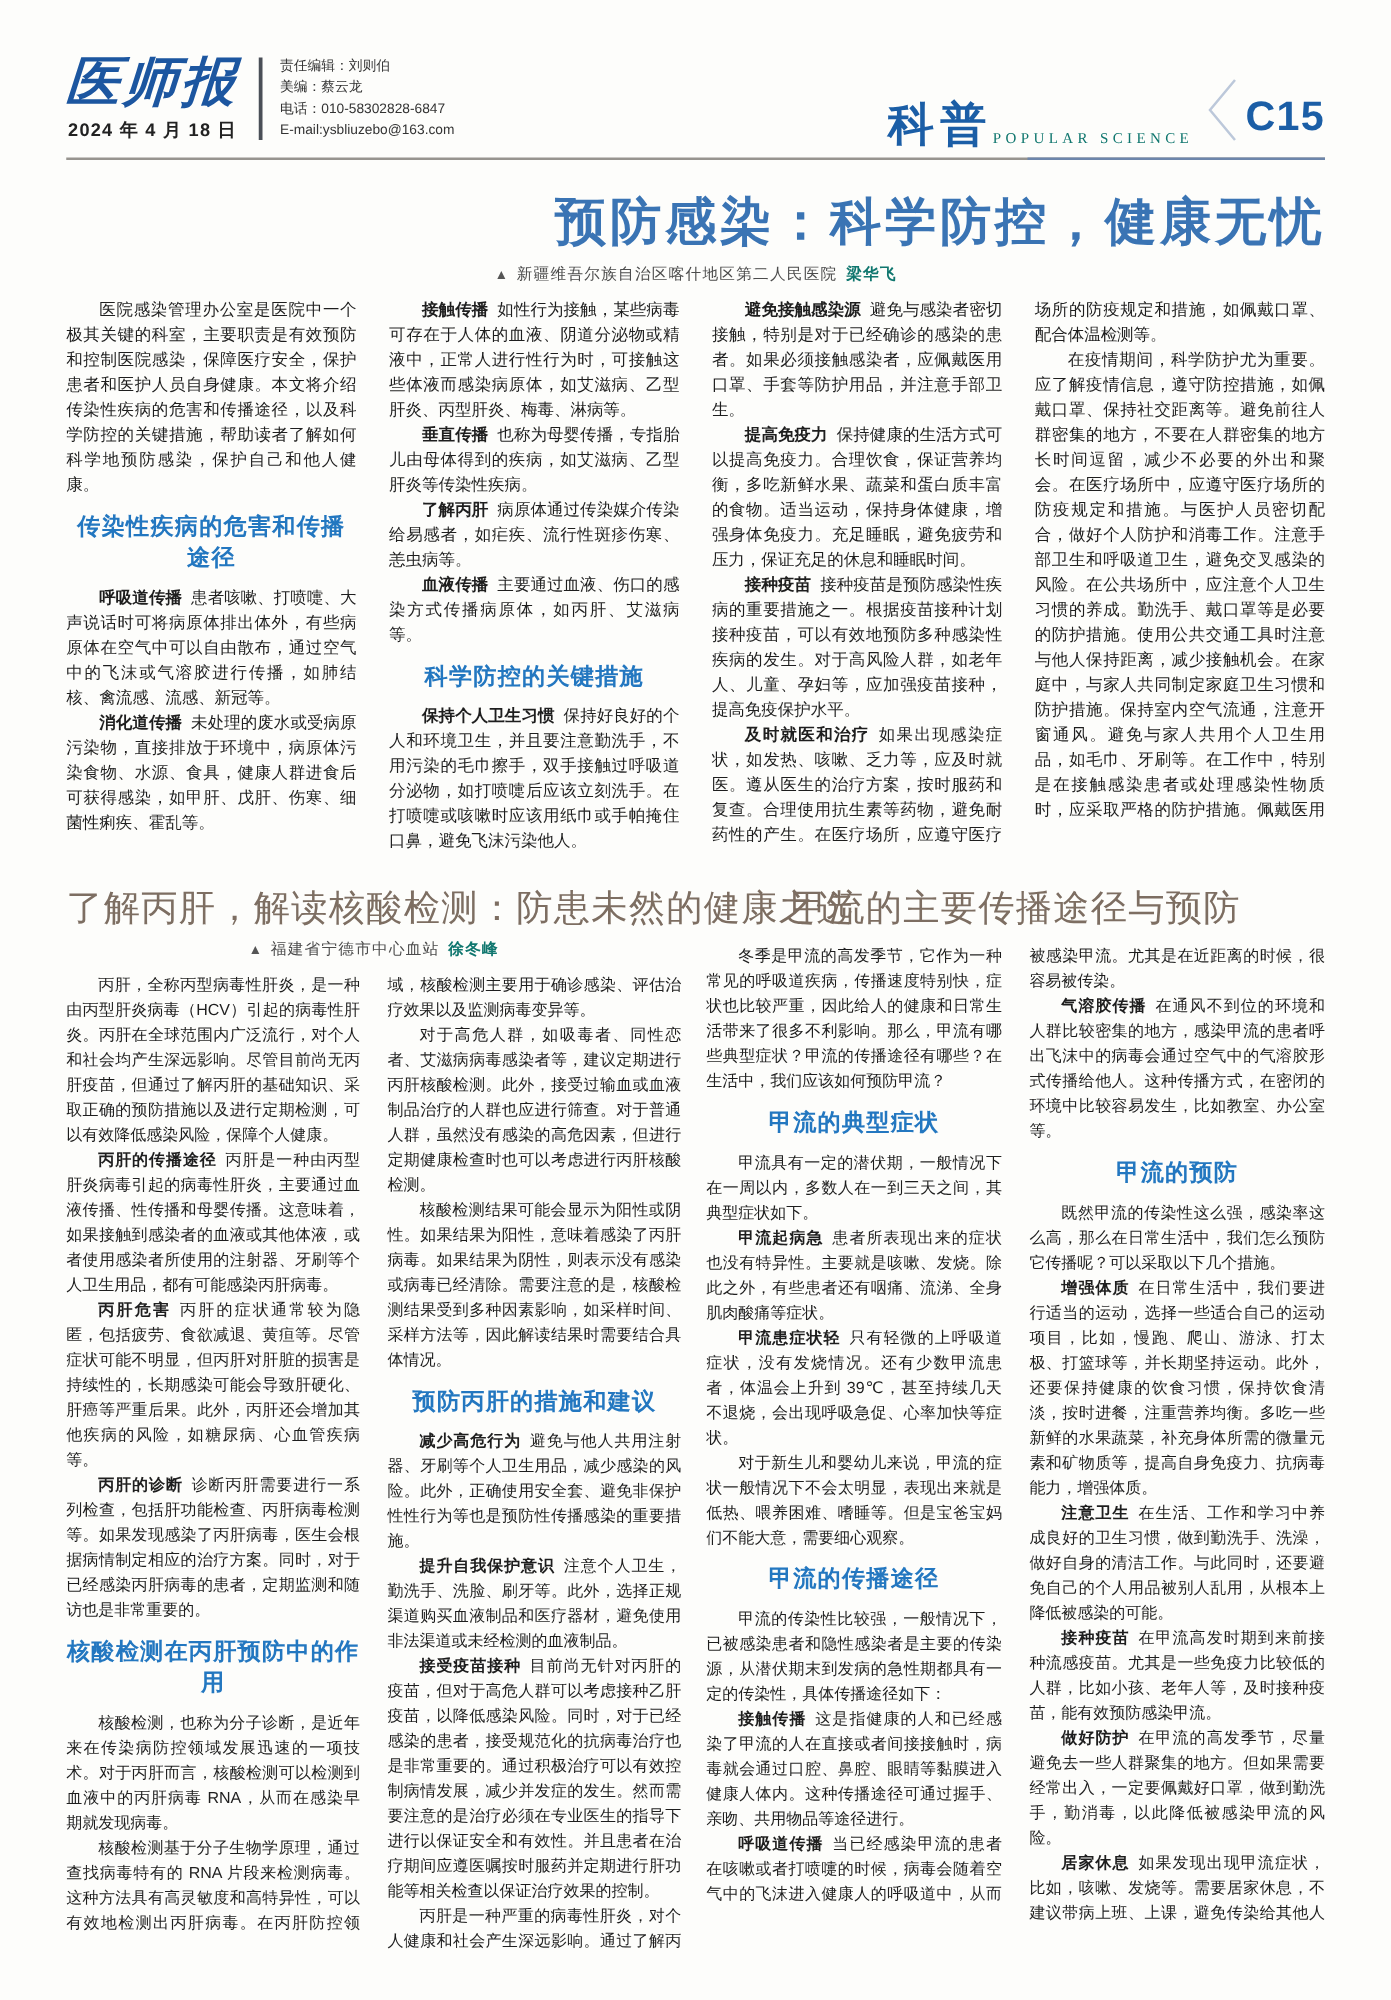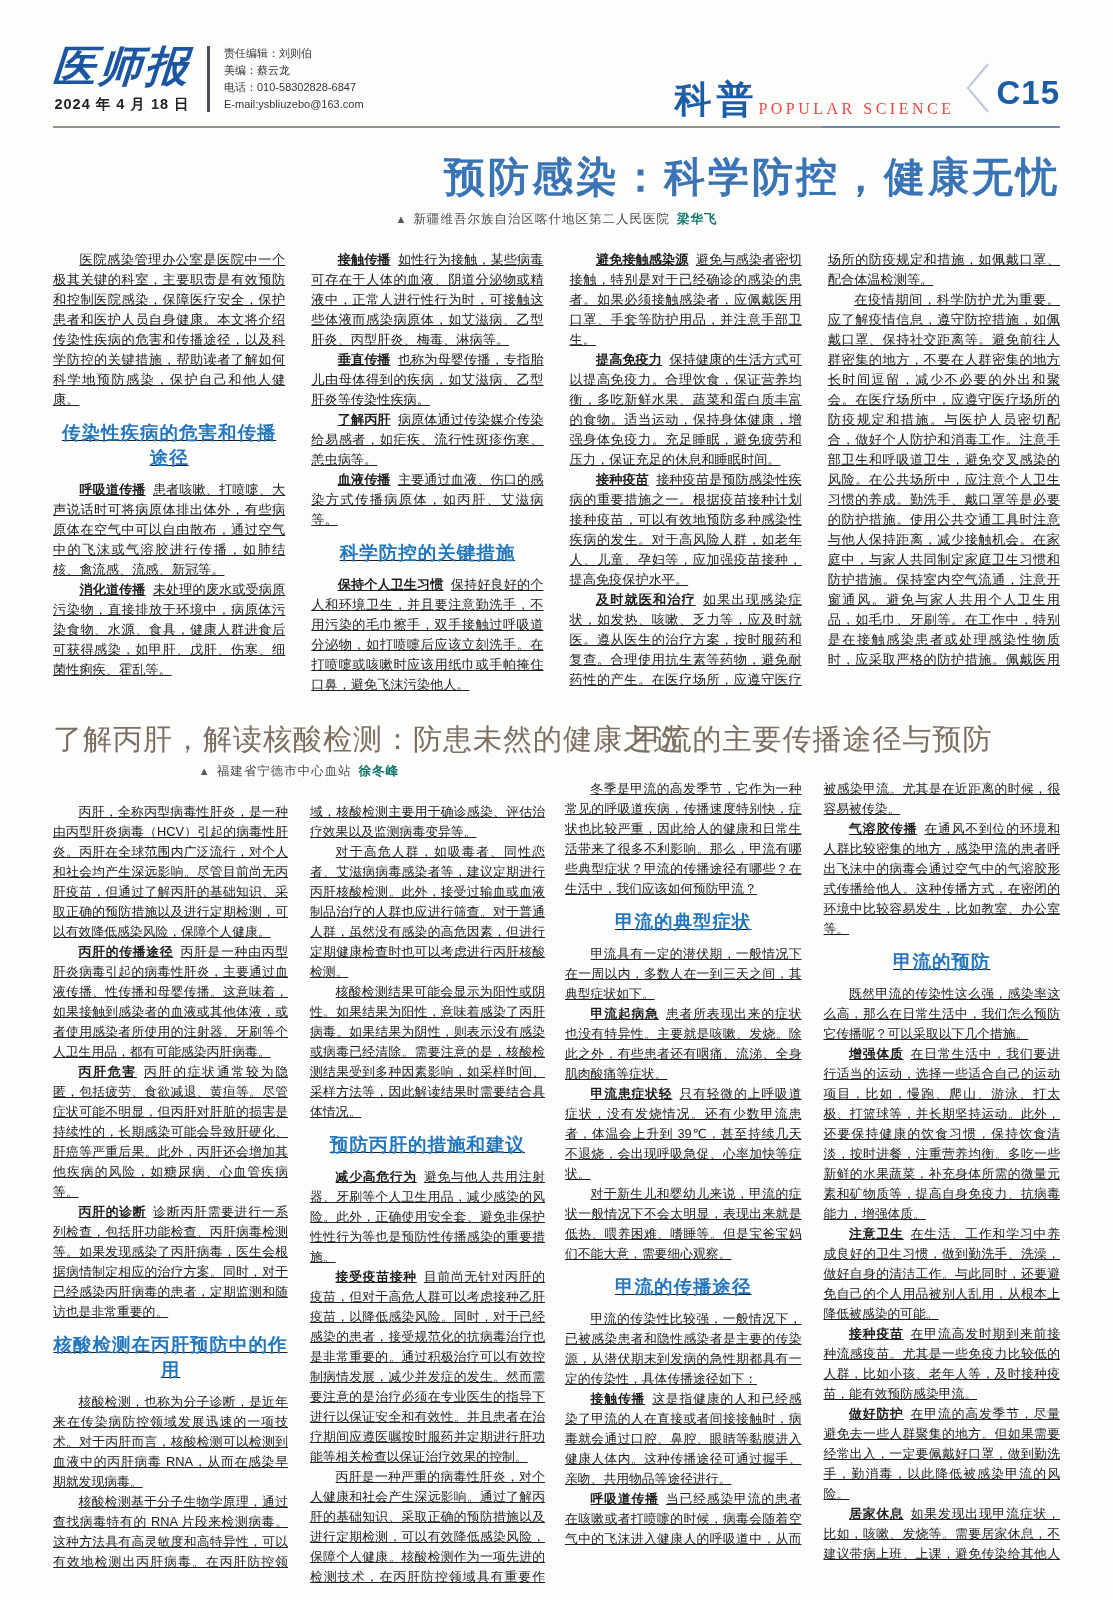--- a/index.html
+++ b/index.html
@@ -18,38 +18,38 @@
     font-size:43px; font-weight:900; font-style:italic;
     color:#1c56a0; letter-spacing:3px; line-height:1.05;
     transform:skewX(-4deg); white-space:nowrap;
   }
   .mh-date{font-size:14.5px; font-weight:bold; color:#222; letter-spacing:1px; margin-top:6px; white-space:nowrap;}
   .mh-divider{width:3px; background:#4a4f57; height:66px; margin:2px 14px 0 16px;}
   .mh-editors{font-size:11px; line-height:17px; color:#333; padding-top:1px;}
   .mh-right{margin-left:auto; display:flex; align-items:flex-end; padding-top:18px;}
   .sec-cn-wrap{display:flex; flex-direction:row; align-items:flex-end;}
   .sec-cn{font-size:37px; font-weight:900; color:#1b5ea6; letter-spacing:5px; line-height:1;}
-  .sec-en{font-family:"Liberation Serif","DejaVu Serif",serif; font-size:16px; color:#ef4444; letter-spacing:3.5px; margin-top:2px; white-space:nowrap;}
+  .sec-en{font-family:"Liberation Serif","DejaVu Serif",serif; font-size:12px; color:#0f766e; letter-spacing:3.5px; margin-top:2px; white-space:nowrap;}
   .chevron{margin:0 6px 4px 10px; line-height:0;}
   .pageno{font-size:33px; font-weight:bold; color:#1b5ea6; letter-spacing:1px; margin-bottom:6px;}
   .header-rule{position:relative; height:2px; background:#97948f; margin-top:8px;}
   .rule-accent{position:absolute; right:0; top:0; height:2px; width:238px; background:#6d86ab;}
   
   .main-title{
     margin:26px 0 10px; text-align:right;
     font-size:41px; font-weight:600; letter-spacing:3px;
     color:#3a74b4; line-height:1.15;
   }
   .author-line{text-align:center; font-size:12.5px; color:#4c4c4c; letter-spacing:1px;}
   .author-line .marker{color:#555; font-size:11px; margin-right:6px;}
   .author-line .aname{font-weight:bold; color:#0f766e; margin-left:7px;}
   
   .cols{
-    margin-top:22px; text-align:justify;
-    column-fill:auto; overflow:hidden;text-decoration:underline;
+    margin-top:10px; text-align:justify;
+    column-fill:auto; overflow:hidden;
   }
   .cols-top{column-count:4; column-gap:26px; height:452px; font-size:13.2px; line-height:20px;}
   .cols-bottom{column-count:2; column-gap:22px; height:798px; font-size:12.8px; line-height:20px;}
   .para{margin:0; text-indent:2em;}
   .para .lead{margin-right:0.55em;}
   .sec-head{
     color:#2377c0; text-align:center; text-indent:0;
     font-size:18.5px; font-weight:bold; letter-spacing:1px;
     margin:11px 0 9px; break-inside:avoid; line-height:1.35;
   }
@@ -136,20 +136,21 @@
           <p class="para"><b class="lead">丙肝的传播途径</b>丙肝是一种由丙型肝炎病毒引起的病毒性肝炎，主要通过血液传播、性传播和母婴传播。这意味着，如果接触到感染者的血液或其他体液，或者使用感染者所使用的注射器、牙刷等个人卫生用品，都有可能感染丙肝病毒。</p>
           <p class="para"><b class="lead">丙肝危害</b>丙肝的症状通常较为隐匿，包括疲劳、食欲减退、黄疸等。尽管症状可能不明显，但丙肝对肝脏的损害是持续性的，长期感染可能会导致肝硬化、肝癌等严重后果。此外，丙肝还会增加其他疾病的风险，如糖尿病、心血管疾病等。</p>
           <p class="para"><b class="lead">丙肝的诊断</b>诊断丙肝需要进行一系列检查，包括肝功能检查、丙肝病毒检测等。如果发现感染了丙肝病毒，医生会根据病情制定相应的治疗方案。同时，对于已经感染丙肝病毒的患者，定期监测和随访也是非常重要的。</p>
           <h3 class="sec-head">核酸检测在丙肝预防中的作用</h3>
           <p class="para">核酸检测，也称为分子诊断，是近年来在传染病防控领域发展迅速的一项技术。对于丙肝而言，核酸检测可以检测到血液中的丙肝病毒 RNA，从而在感染早期就发现病毒。</p>
           <p class="para">核酸检测基于分子生物学原理，通过查找病毒特有的 RNA 片段来检测病毒。这种方法具有高灵敏度和高特异性，可以有效地检测出丙肝病毒。在丙肝防控领域，核酸检测主要用于确诊感染、评估治疗效果以及监测病毒变异等。</p>
           <p class="para">对于高危人群，如吸毒者、同性恋者、艾滋病病毒感染者等，建议定期进行丙肝核酸检测。此外，接受过输血或血液制品治疗的人群也应进行筛查。对于普通人群，虽然没有感染的高危因素，但进行定期健康检查时也可以考虑进行丙肝核酸检测。</p>
           <p class="para">核酸检测结果可能会显示为阳性或阴性。如果结果为阳性，意味着感染了丙肝病毒。如果结果为阴性，则表示没有感染或病毒已经清除。需要注意的是，核酸检测结果受到多种因素影响，如采样时间、采样方法等，因此解读结果时需要结合具体情况。</p>
           <h3 class="sec-head">预防丙肝的措施和建议</h3>
           <p class="para"><b class="lead">减少高危行为</b>避免与他人共用注射器、牙刷等个人卫生用品，减少感染的风险。此外，正确使用安全套、避免非保护性性行为等也是预防性传播感染的重要措施。</p>
+          <p class="para"><b class="lead">提升自我保护意识</b>注意个人卫生，勤洗手、洗脸、刷牙等。此外，选择正规渠道购买血液制品和医疗器材，避免使用非法渠道或未经检测的血液制品。</p>
           <p class="para"><b class="lead">接受疫苗接种</b>目前尚无针对丙肝的疫苗，但对于高危人群可以考虑接种乙肝疫苗，以降低感染风险。同时，对于已经感染的患者，接受规范化的抗病毒治疗也是非常重要的。通过积极治疗可以有效控制病情发展，减少并发症的发生。然而需要注意的是治疗必须在专业医生的指导下进行以保证安全和有效性。并且患者在治疗期间应遵医嘱按时服药并定期进行肝功能等相关检查以保证治疗效果的控制。</p>
           <p class="para">丙肝是一种严重的病毒性肝炎，对个人健康和社会产生深远影响。通过了解丙肝的基础知识、采取正确的预防措施以及进行定期检测，可以有效降低感染风险，保障个人健康。核酸检测作为一项先进的检测技术，在丙肝防控领域具有重要作用。我们呼吁大家积极参与到预防丙肝的行动中来，保护自己和他人的健康。只有通过全社会的共同努力，才能有效控制丙肝的传播和危害，实现防患未然的健康目标。</p>
         </div>
     </article>
 
     <article class="b-art b-art-right">
       <h2 class="sub-title">甲流的主要传播途径与预防</h2>
       <div class="cols cols-bottom">
           <p class="para">冬季是甲流的高发季节，它作为一种常见的呼吸道疾病，传播速度特别快，症状也比较严重，因此给人的健康和日常生活带来了很多不利影响。那么，甲流有哪些典型症状？甲流的传播途径有哪些？在生活中，我们应该如何预防甲流？</p>
           <h3 class="sec-head">甲流的典型症状</h3>

